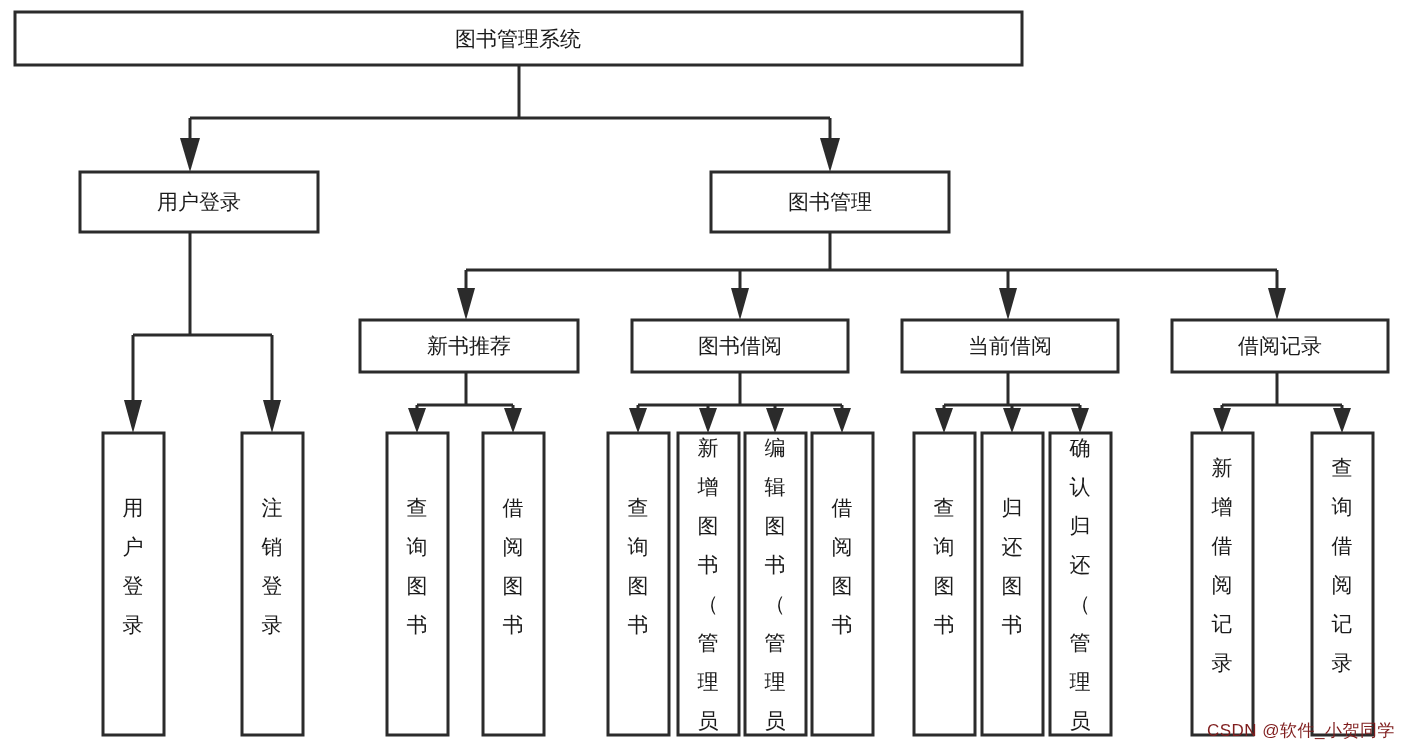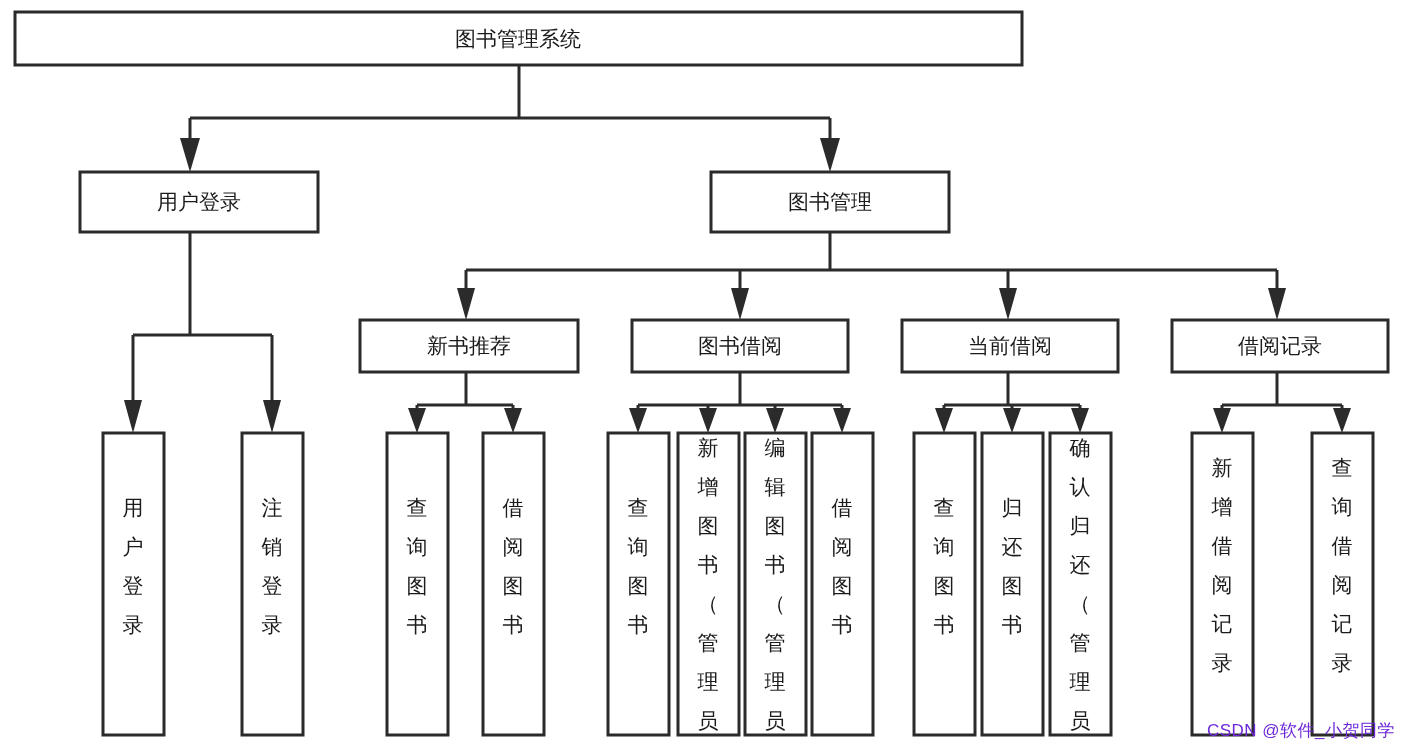--- a/index.html
+++ b/index.html
@@ -55,21 +55,21 @@
     font-size: 21px;
     fill: #1b1b1b;
     text-anchor: middle;
   }
   .watermark {
     position: absolute;
     right: 10px;
     bottom: 5px;
     font-family: "Liberation Sans", "DejaVu Sans", sans-serif;
     font-size: 17px;
-    color: #6d28d9;
+    color: #7f1d1d;
     letter-spacing: 0.5px;
     white-space: nowrap;
     pointer-events: none;
   }
 </style>
 </head>
 <body>
 
 <div id="diagram-root">
 

